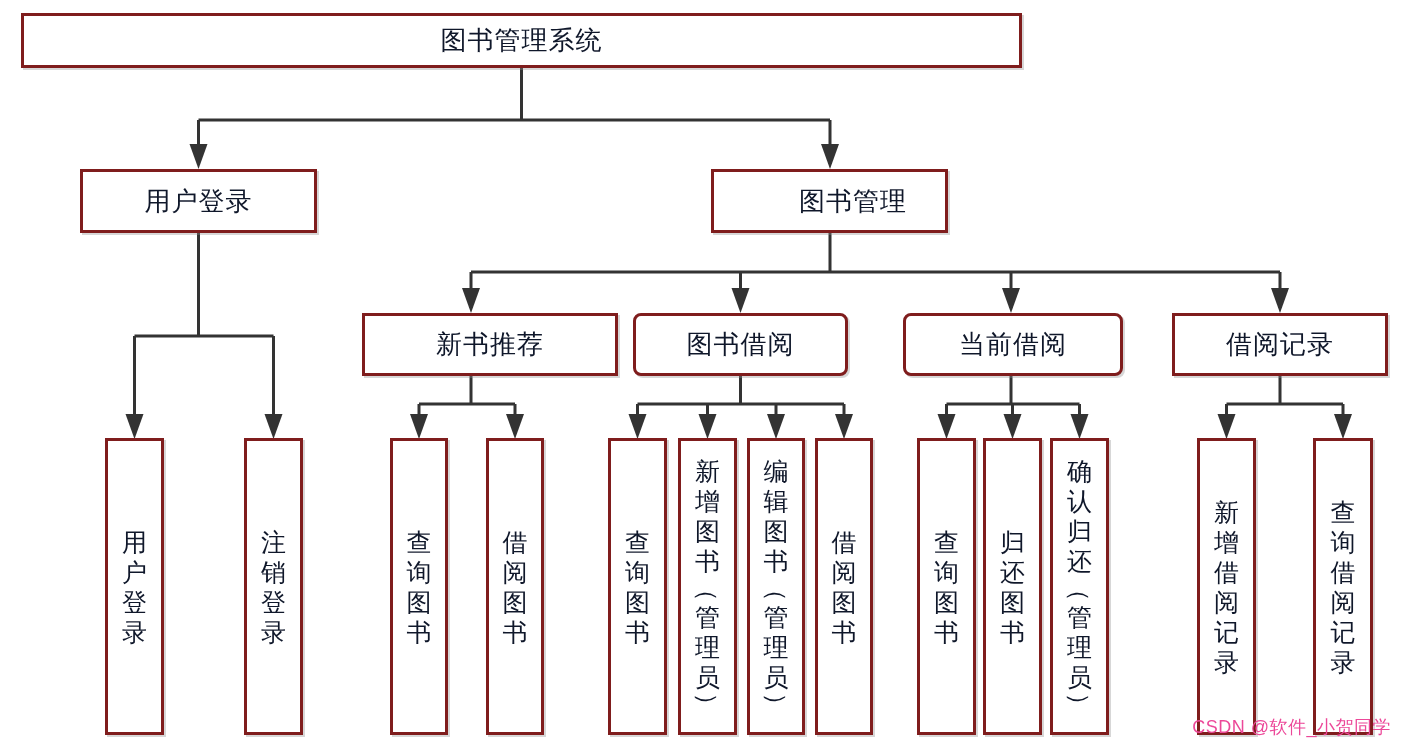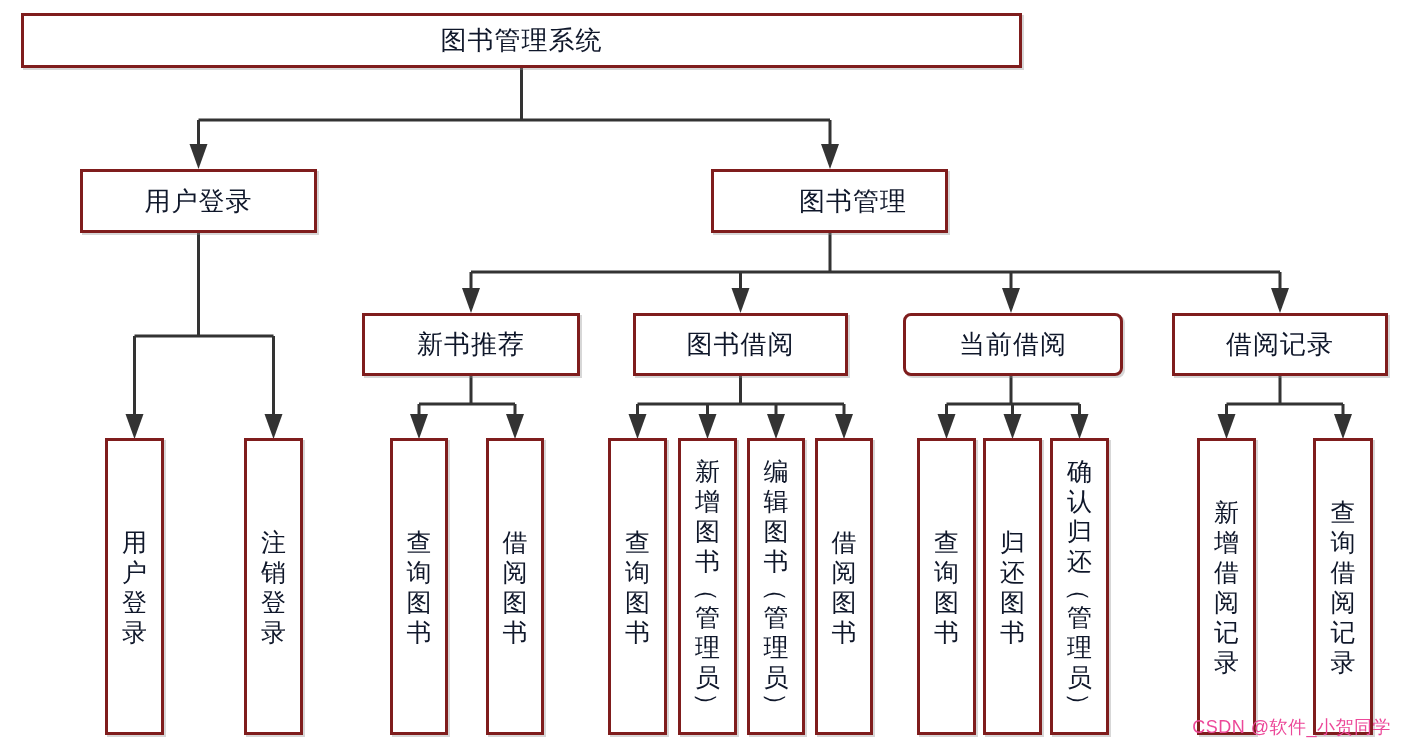--- a/index.html
+++ b/index.html
@@ -104,24 +104,24 @@
     <span>图书管理系统</span>
   </div>
 
   <div class="node h-node" style="left:80px; top:169px; width:237px; height:64px;">
     <span>用户登录</span>
   </div>
   <div class="node h-node" style="left:711px; top:169px; width:237px; height:64px;padding-left:47px;">
     <span>图书管理</span>
   </div>
 
-  <div class="node h-node" style="left:362px; top:313px; width:218px; height:63px;">
+  <div class="node h-node" style="left:362px; top:313px; width:256px; height:63px;">
     <span>新书推荐</span>
   </div>
-  <div class="node h-node" style="left:633px; top:313px; width:215px; height:63px;">
+  <div class="node h-node" style="left:633px; top:313px; width:215px; height:63px;border-radius:8px;">
     <span>图书借阅</span>
   </div>
   <div class="node h-node" style="left:903px; top:313px; width:220px; height:63px;border-radius:8px;">
     <span>当前借阅</span>
   </div>
   <div class="node h-node" style="left:1172px; top:313px; width:216px; height:63px;justify-content:center;">
     <span>借阅记录</span>
   </div>
 
   <div class="node v-node" style="left:105px; top:438px; width:59px; height:297px;">

